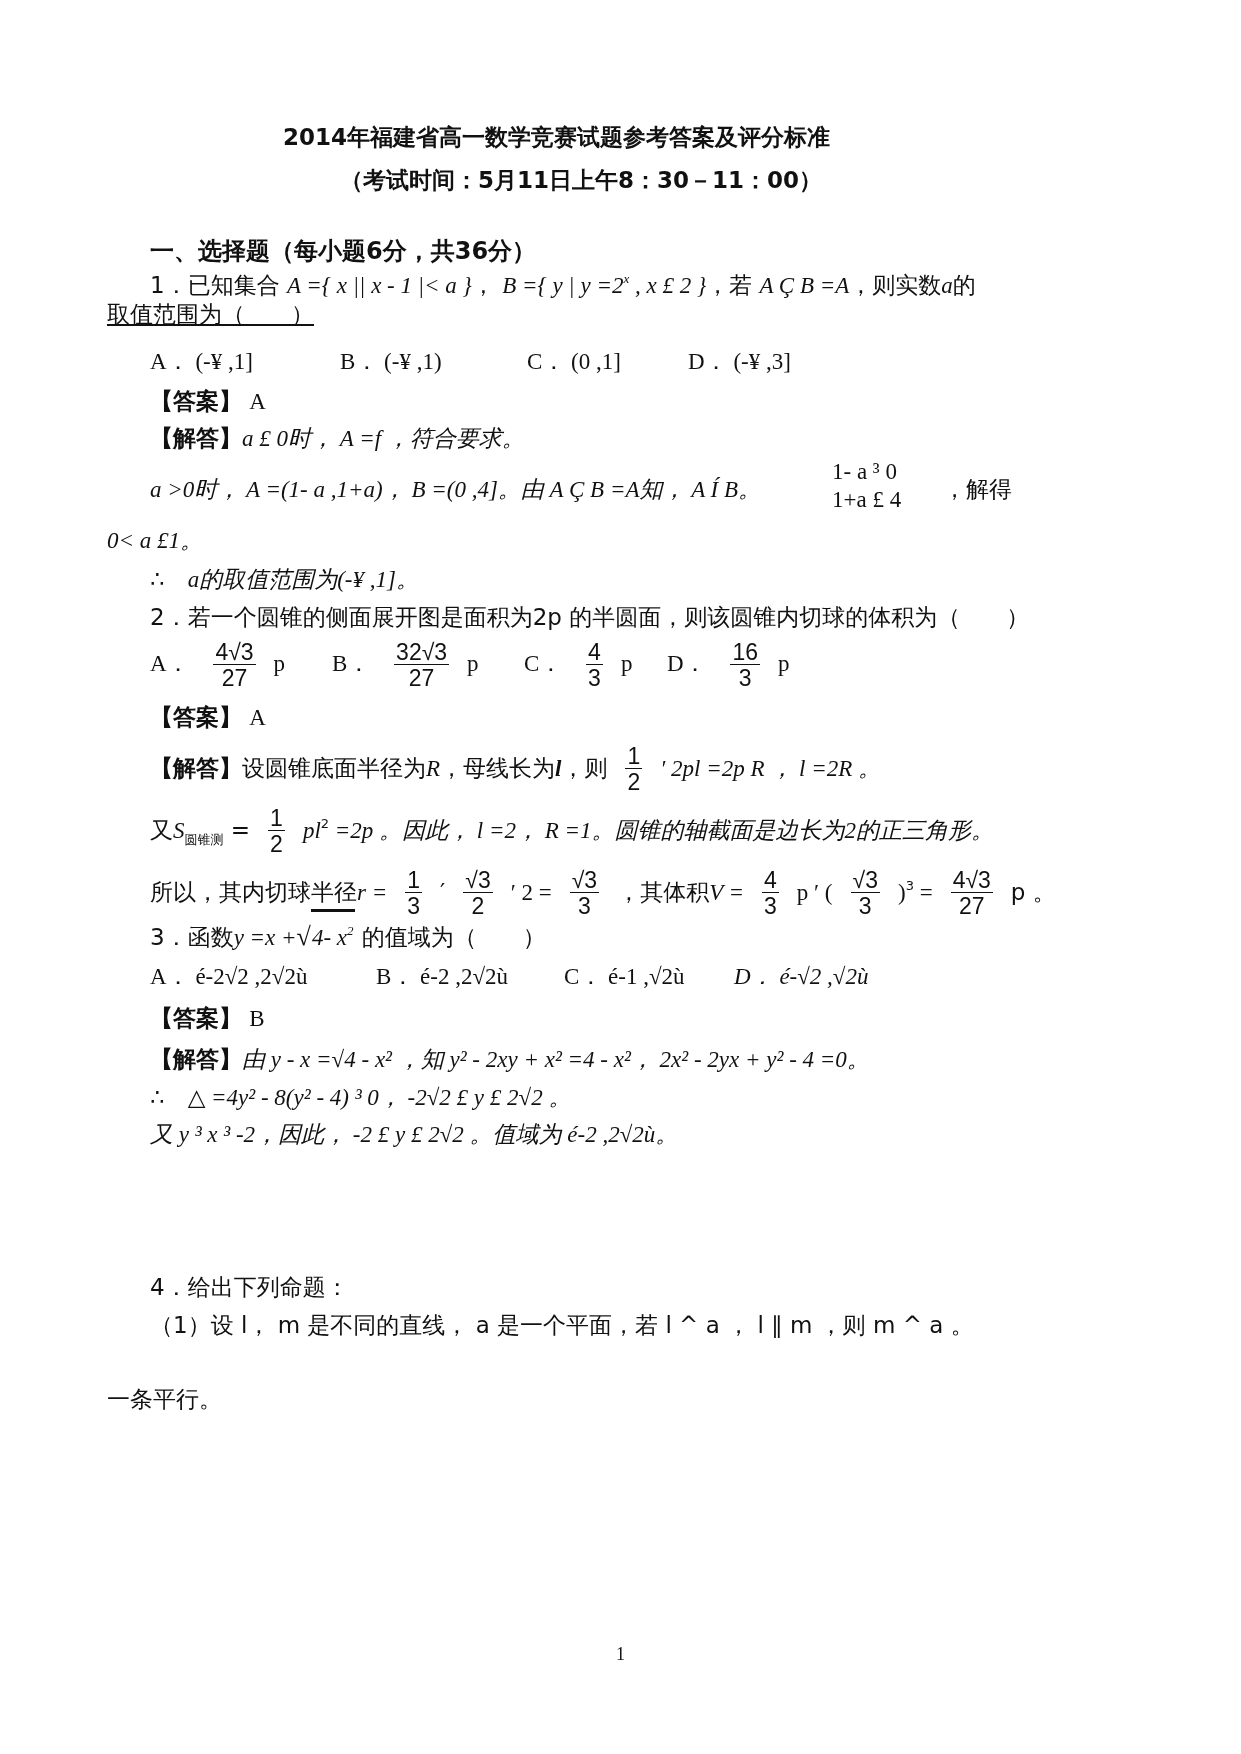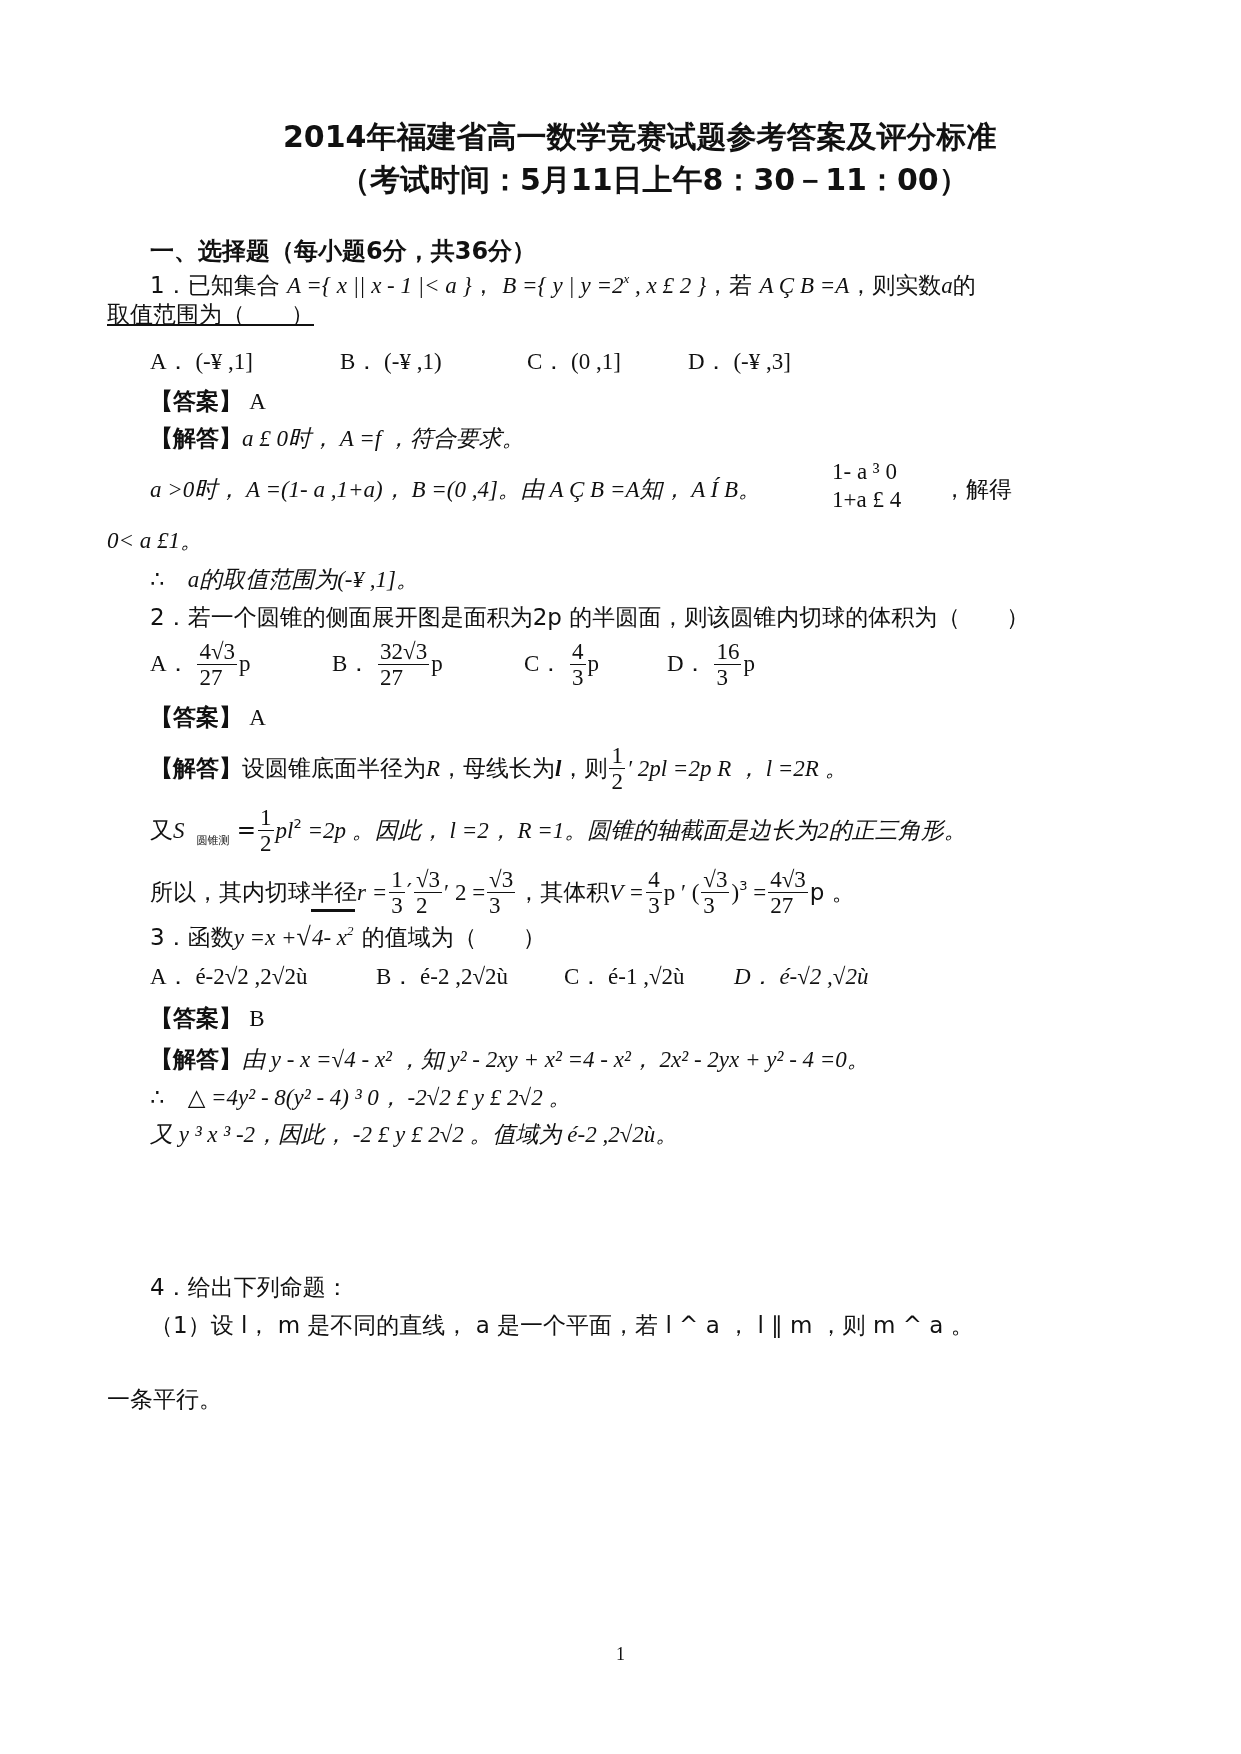--- a/index.html
+++ b/index.html
@@ -1,32 +1,32 @@
 <!DOCTYPE html>
 <html><head>
 <meta charset="utf-8">
 <style>
   html, body { margin: 0; padding: 0; background: #ffffff; }
   body { width: 1241px; height: 1754px; position: relative; overflow: hidden;
          font-family: "DejaVu Sans", "Liberation Sans", sans-serif; color: #111; }
   .page { position: absolute; left: 0; top: 0; width: 1241px; height: 1754px; background: #fff; }
   .line { position: absolute; white-space: nowrap; font-size: 23px; line-height: 30px; }
-  .title { font-weight: bold; font-size: 30px; letter-spacing: 0px; }
+  .title { font-weight: bold; font-size: 23px; letter-spacing: 0px; }
   .serif { font-family: "Liberation Serif", "DejaVu Serif", serif; }
   .it { font-style: italic; font-family: "Liberation Serif", "DejaVu Serif", serif; }
   .bold { font-weight: bold; }
-  .frac { display: inline-block; vertical-align: middle; margin: 0 2px;
-          font-family: Liberation Serif, serif; }
+  .frac { display: inline-block; vertical-align: middle; text-align: center; margin: 0 18px;
+          font-family: Liberation Sans, sans-serif; }
   .frac .num { display: block; border-bottom: 1.5px solid #111; padding: 0 2px; line-height: 24px; }
   .frac .den { display: block; line-height: 26px; padding: 0 2px; }
   .sqrt { font-family: "Liberation Serif", "DejaVu Serif", serif; }
   .sqrt .rad { border-top: 3px solid #111; padding: 13px 1px; }
   .sqrt .sym { font-weight: bold; font-size: 26px; }
   sup { font-size: 13px; vertical-align: 10px; line-height: 0; }
-  sub { font-size: 11px; vertical-align: -6px; line-height: 0; margin-left: 12px; }
+  sub { font-size: 13px; vertical-align: -6px; line-height: 0; }
   .brace-stack { display: inline-block; vertical-align: middle; line-height: 28px; font-family: "Liberation Serif", serif; }
   .pagenum { position: absolute; left: 616px; top: 1644px; font-size: 18px; font-family: "Liberation Serif", serif; }
 </style>
 </head>
 <body>
 
 <div class="page">
 
   <div class="line title" style="left:283px; top:122px;">2014年福建省高一数学竞赛试题参考答案及评分标准</div>
   <div class="line title" style="left:340px; top:165px;">（考试时间：5月11日上午8：30－11：00）</div>

